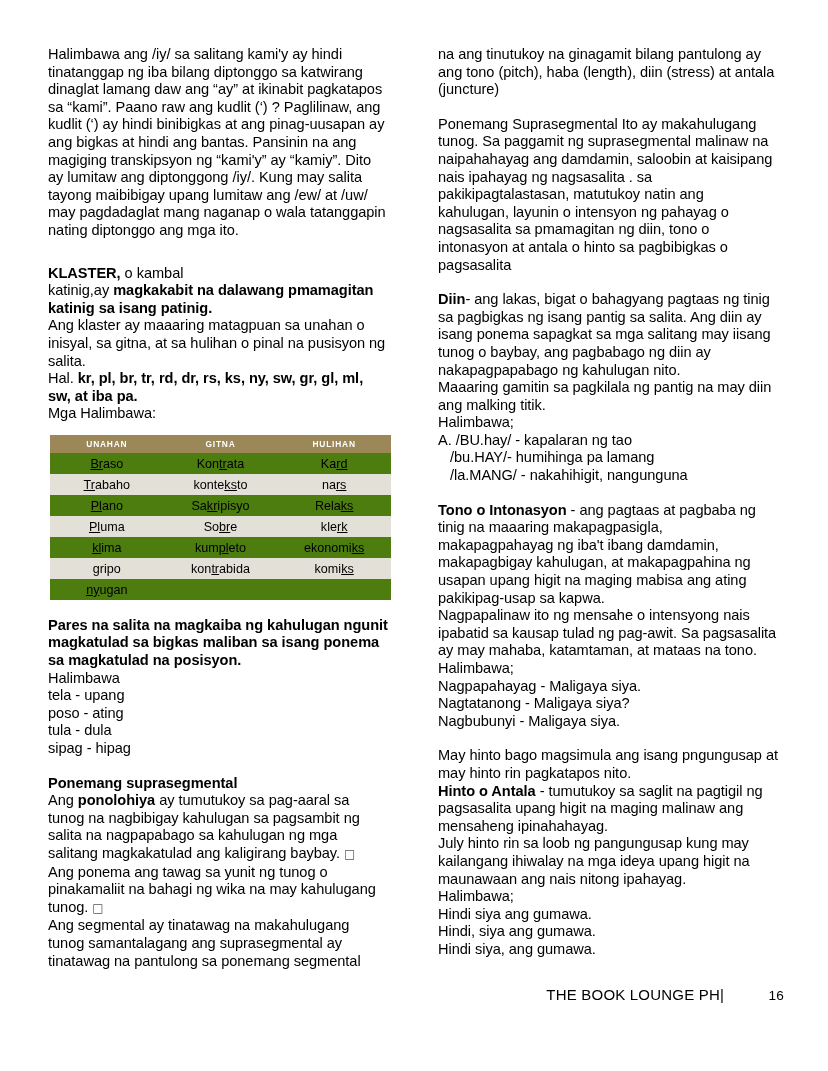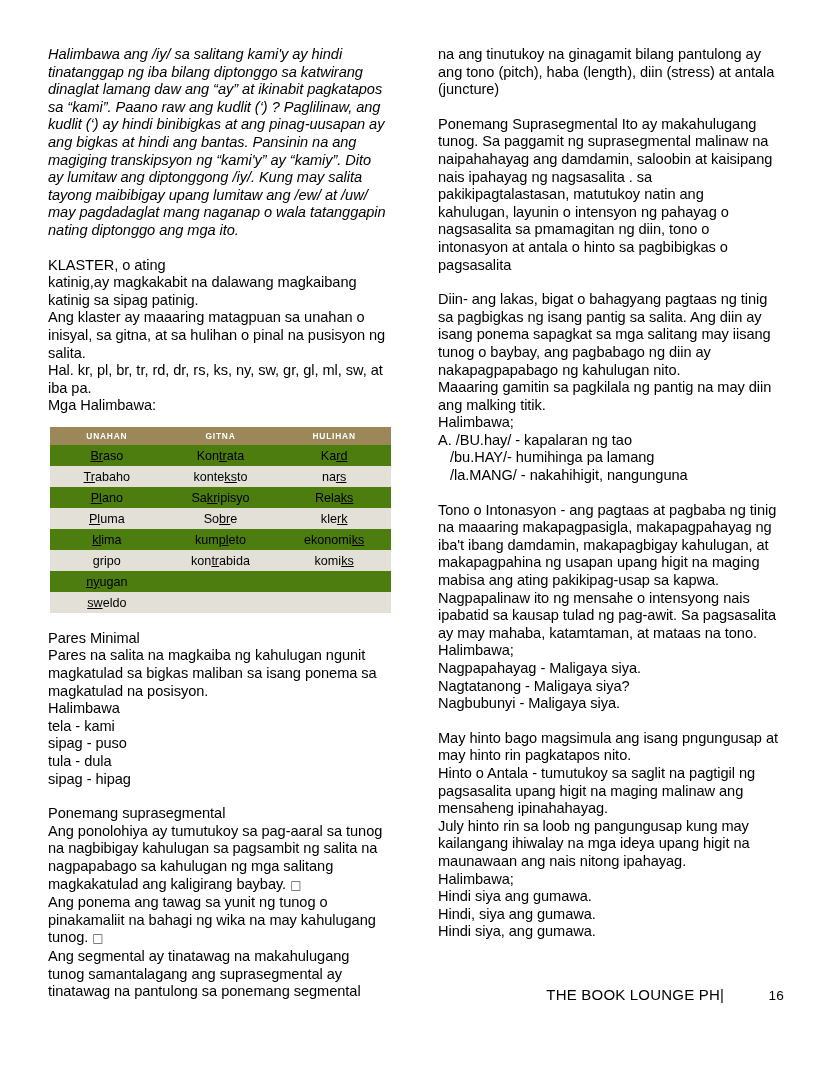--- a/index.html
+++ b/index.html
@@ -32,23 +32,23 @@
   }
   .col {
     width: 340px;
   }
   p {
     margin: 0;
     font-size: 14.6px;
     line-height: 17.6px;
     letter-spacing: -0.05px;
   }
-  .blk { margin-bottom: 0; font-style: italic; }
+  .blk { margin-bottom: 8px; }
   .gap { height: 17px; }
-  b, .b { font-weight: normal; }
+  b, .b { font-weight: bold; }
 
   
   .klaster-table {
     margin-top: 12px;
     margin-left: 2px;
     border-collapse: collapse;
     width: 341px;
     table-layout: fixed;
     padding-left: 39px;
   }
@@ -100,23 +100,23 @@
 <div class="page">
 
   <div class="columns">
 
     <div class="col">
 
       <p class="blk">Halimbawa ang /iy/ sa salitang kami'y ay hindi tinatanggap ng iba bilang diptonggo sa katwirang dinaglat lamang daw ang “ay” at ikinabit pagkatapos sa “kami”. Paano raw ang kudlit (‘) ? Paglilinaw, ang kudlit (‘) ay hindi binibigkas at ang pinag-uusapan ay ang bigkas at hindi ang bantas. Pansinin na ang magiging transkipsyon ng “kami'y” ay “kamiy”. Dito ay lumitaw ang diptonggong /iy/. Kung may salita tayong maibibigay upang lumitaw ang /ew/ at /uw/ may pagdadaglat mang naganap o wala tatanggapin nating diptonggo ang mga ito.</p>
 
       <div class="gap"></div>
 
-      <p><b>KLASTER,</b><span> o ating</span></p>
-
-      <p><span>katinig,ay </span><b>magkakabit na dalawang magkaibang katinig sa sipag patinig.</b></p>
+      <p><b>KLASTER,</b><span> o kambal</span></p>
+
+      <p><span>katinig,ay </span><b>magkakabit na dalawang pmamagitan katinig sa isang patinig.</b></p>
 
       <p>Ang klaster ay maaaring matagpuan sa unahan o inisyal, sa gitna, at sa hulihan o pinal na pusisyon ng salita.</p>
 
       <p><span>Hal. </span><b>kr, pl, br, tr, rd, dr, rs, ks, ny, sw, gr, gl, ml, sw, at iba pa.</b></p>
 
       <p>Mga Halimbawa:</p>
 
       <table class="klaster-table">
         <thead>
           <tr>
@@ -154,35 +154,29 @@
             <tr class="odd">
               <td>gripo</td>
               <td>kon<u>tr</u>abida</td>
               <td>komi<u>ks</u></td>
             </tr>
             <tr class="even">
               <td><u>ny</u>ugan</td>
               <td>&nbsp;</td>
               <td>&nbsp;</td>
             </tr>
-            <tr class="odd">
-              <td><u>sw</u>eldo</td>
-              <td>&nbsp;</td>
-              <td>&nbsp;</td>
-            </tr>
           </tbody>
       </table>
 
       <div class="gap"></div>
 
-      <p><b>Pares Minimal</b></p>
       <p><b>Pares na salita na magkaiba ng kahulugan ngunit magkatulad sa bigkas maliban sa isang ponema sa magkatulad na posisyon.</b></p>
       <p>Halimbawa</p>
-      <p>tela -  kami</p>
-      <p>sipag - puso</p>
+      <p>tela -  upang</p>
+      <p>poso - ating</p>
       <p>tula - dula</p>
       <p>sipag  -  hipag</p>
 
       <div class="gap"></div>
 
       <p><b>Ponemang suprasegmental</b></p>
       <p><span>Ang </span><b>ponolohiya</b><span> ay tumutukoy sa pag-aaral sa tunog na nagbibigay kahulugan sa pagsambit ng salita na nagpapabago sa kahulugan ng mga salitang magkakatulad ang kaligirang baybay. </span><span class="tofu">□</span></p>
       <p><span> Ang ponema ang tawag sa yunit ng tunog o pinakamaliit na bahagi ng wika na may kahulugang tunog. </span><span class="tofu">□</span></p>
       <p>Ang segmental ay tinatawag na makahulugang tunog samantalagang ang suprasegmental ay tinatawag na pantulong sa ponemang segmental</p>
 

